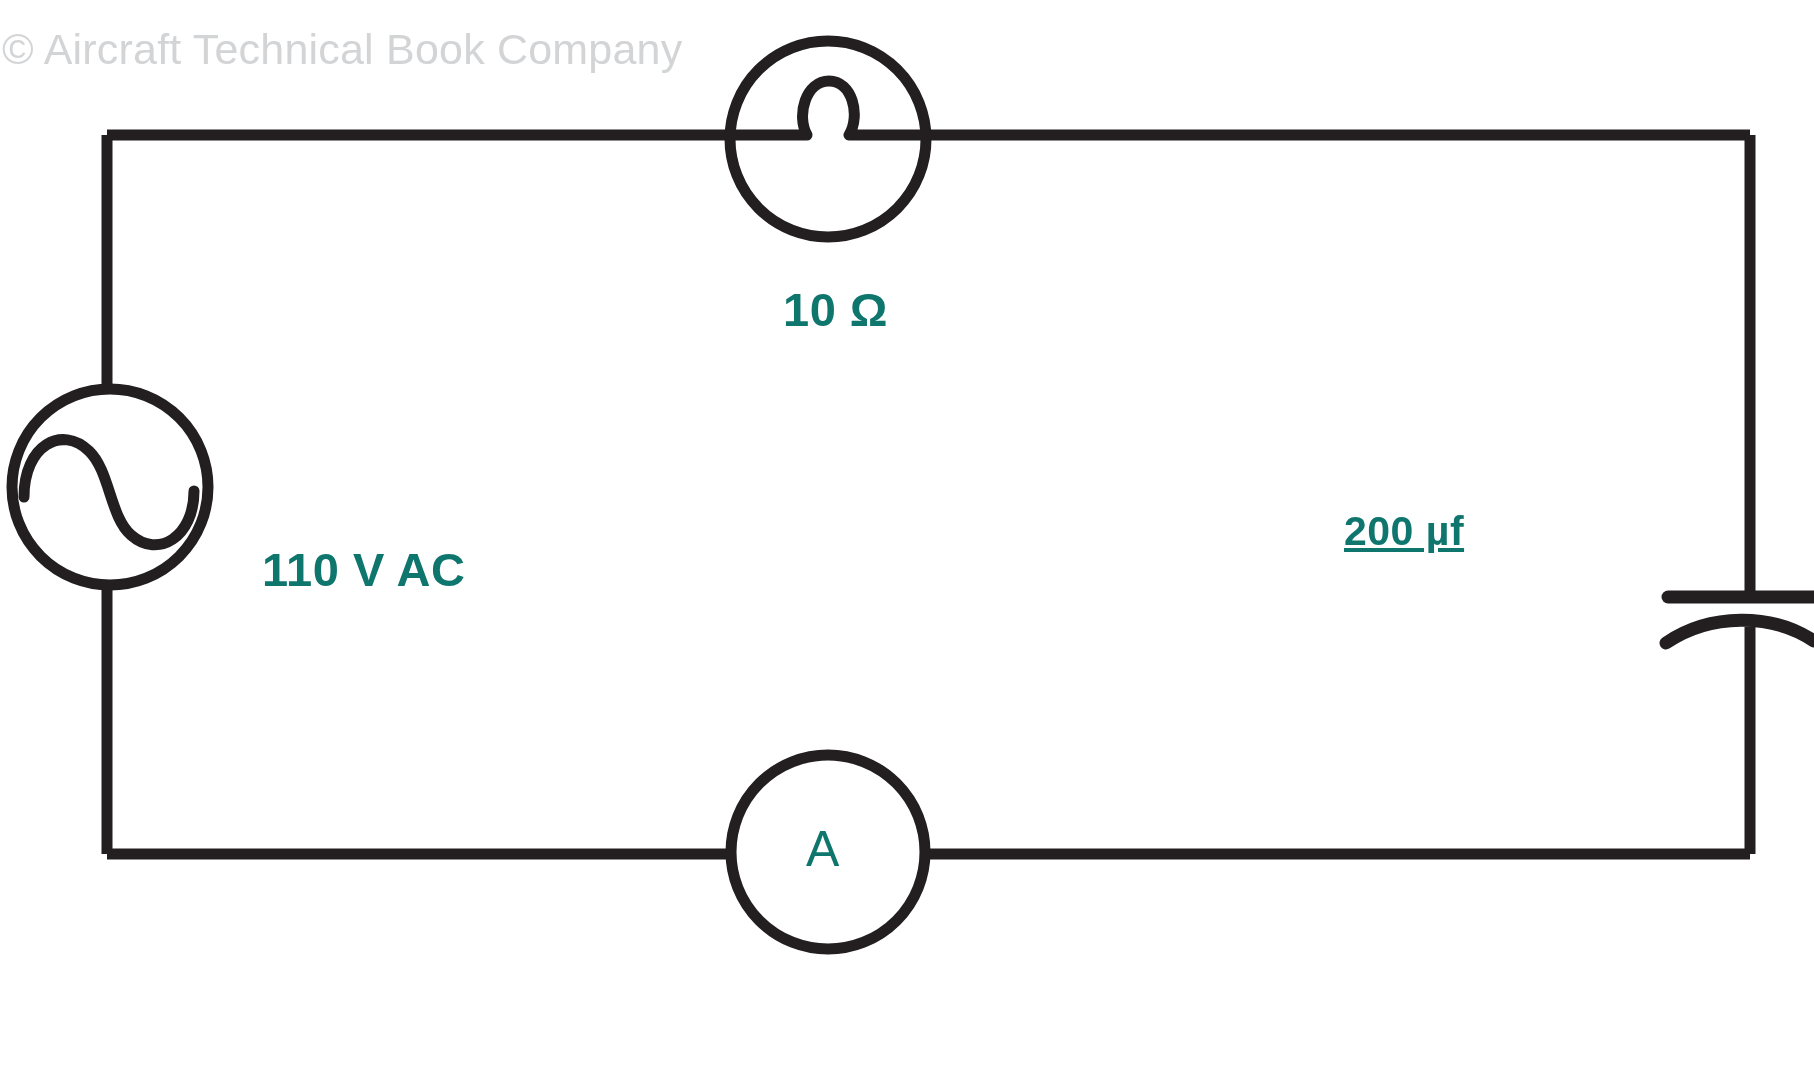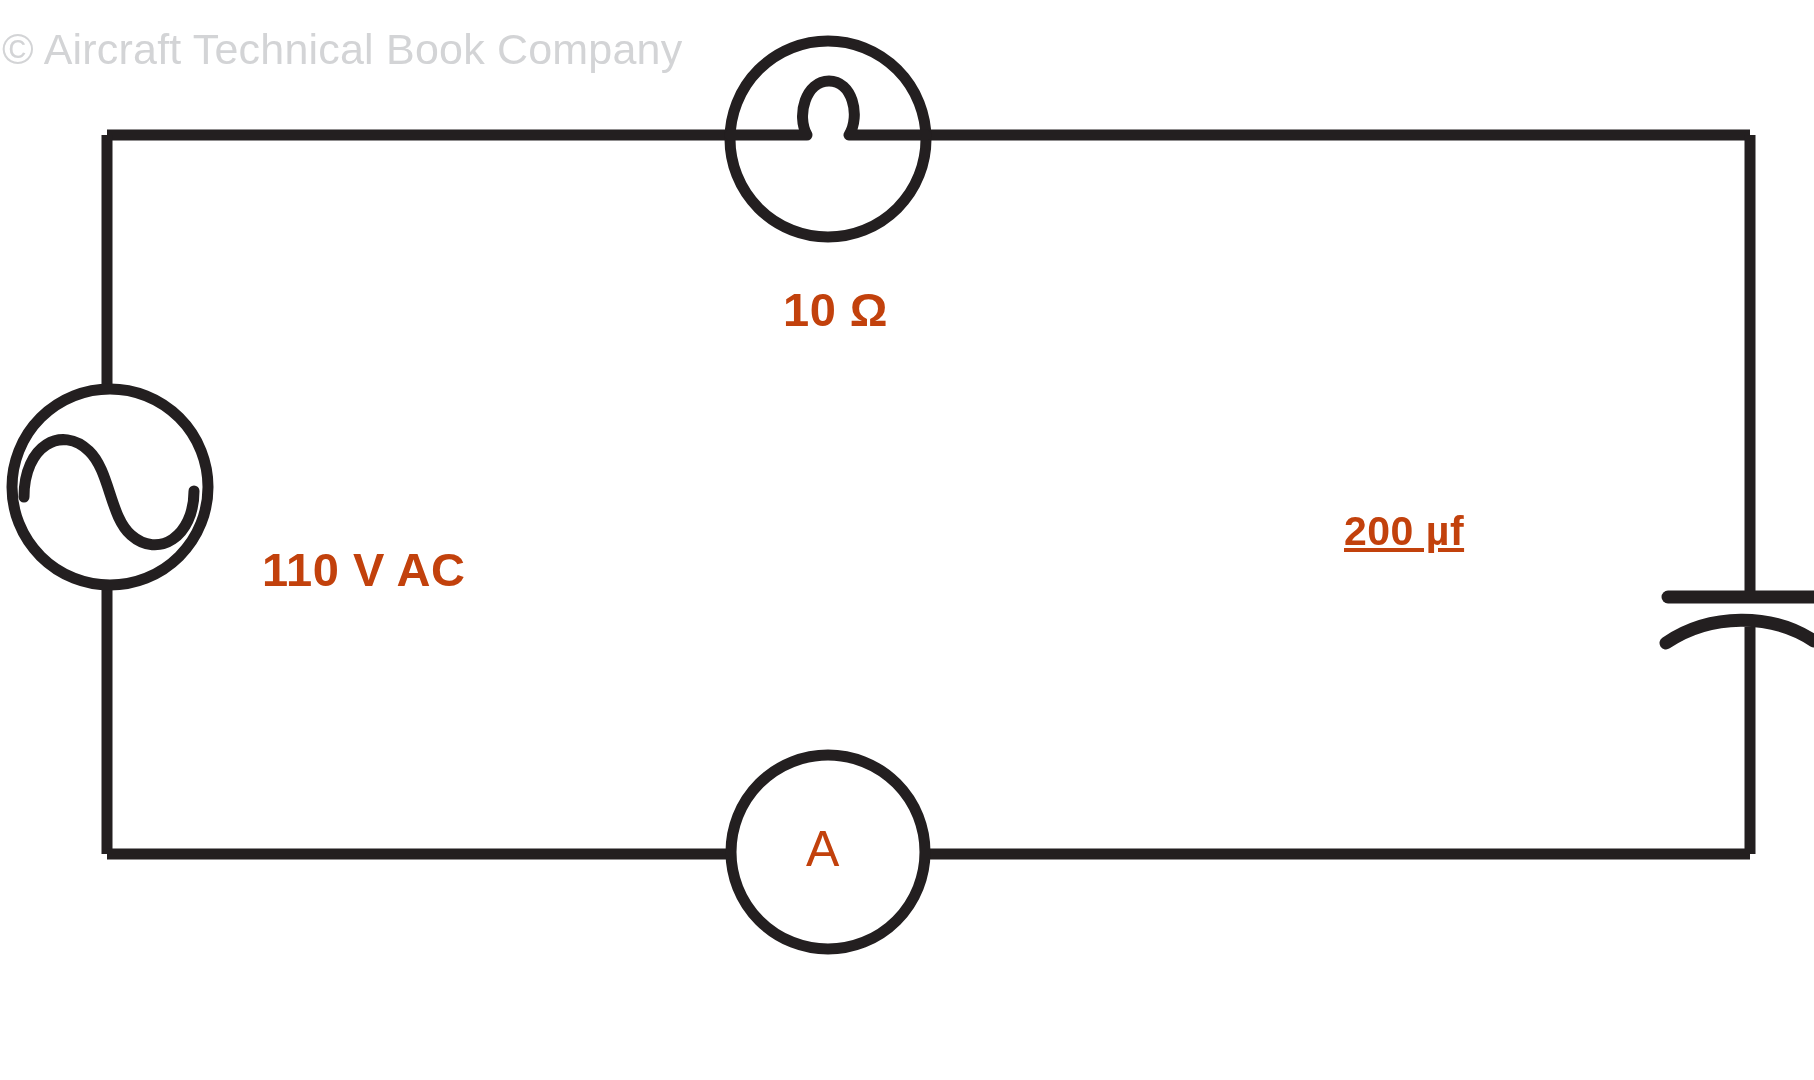--- a/index.html
+++ b/index.html
@@ -34,21 +34,21 @@
     top: -2px;
     font-size: 43px;
     letter-spacing: 0.2px;
     color: #d3d4d6;
     font-family: "Liberation Sans", sans-serif;
     white-space: nowrap;
     user-select: none;
   }
   .lbl {
     position: absolute;
-    color: #c2410c;
+    color: #0f766e;
     font-family: "Liberation Sans", sans-serif;
     font-weight: bold;
     white-space: pre;
     line-height: 1.08;
   }
   #label-resistor {
     left: 783px;
     top: 258px;
     font-size: 47px;
     letter-spacing: 0.5px;

